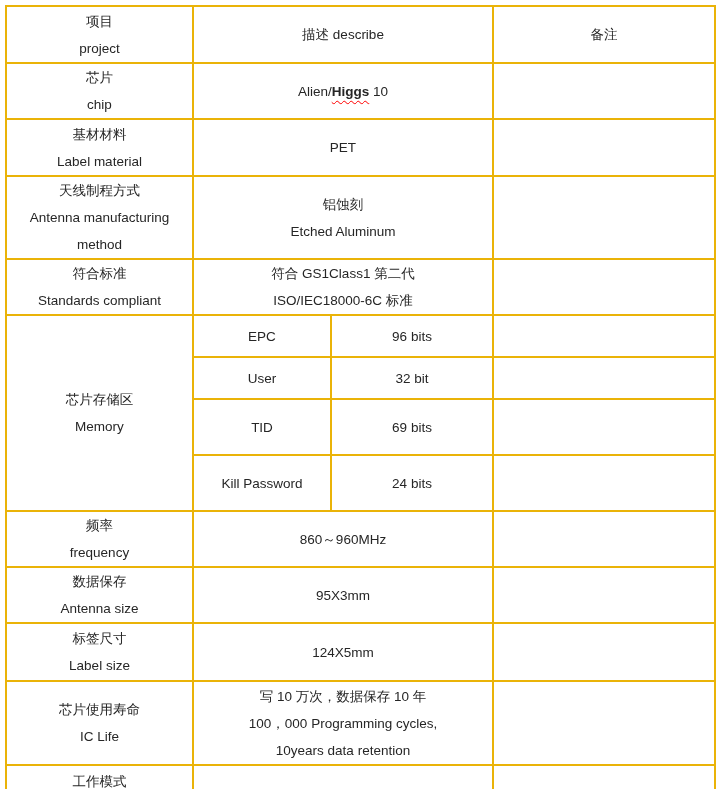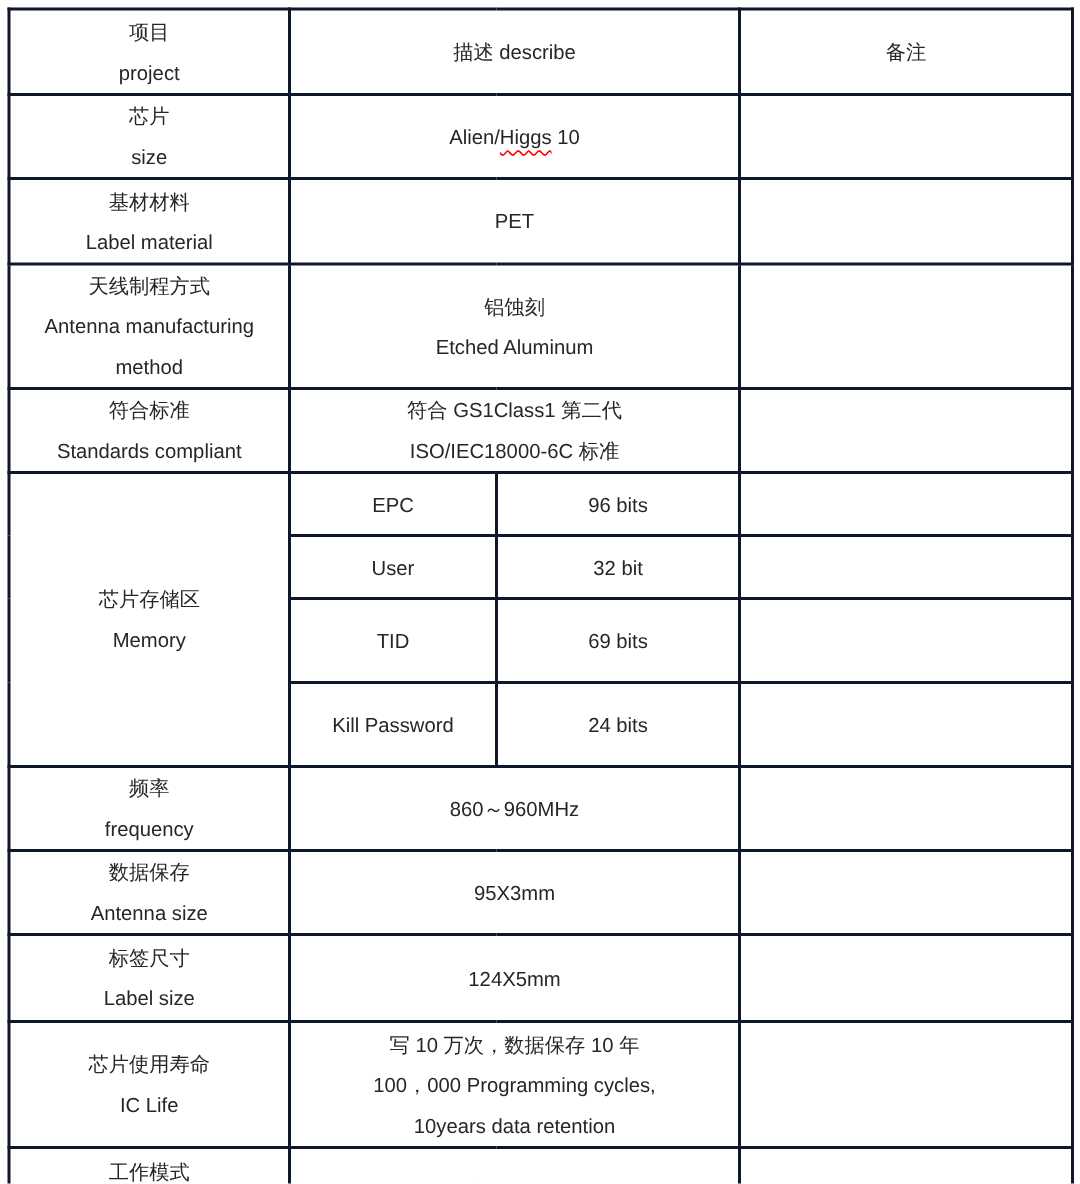--- a/index.html
+++ b/index.html
@@ -17,21 +17,21 @@
   }
   table.spec {
     position: absolute;
     left: 5px;
     top: 5px;
     width: 709px;
     border-collapse: collapse;
     table-layout: fixed;
   }
   table.spec td {
-    border: 2px solid #0f172a;
+    border: 2px solid #eab308;
     text-align: center;
     vertical-align: middle;
     padding: 0 4px;
     overflow: hidden;
   }
   .line { line-height: 27px; }
   
   .h57 { height: 57px; }
   .h59 { height: 51px; }
   .h56 { height: 56px; }
@@ -40,20 +40,21 @@
   .h42 { height: 42px; }
   .h43 { height: 56px; }
   .h84 { height: 84px; }
   
   .typo {
     text-decoration-line: underline;
     text-decoration-style: wavy;
     text-decoration-color: #ff0000;
     text-decoration-thickness: 1px;
     text-underline-offset: 4px;
+    font-weight: bold;
   }
 </style>
 </head>
 <body>
 
 <table class="spec">
   <colgroup>
     <col style="width:187px">
     <col style="width:138px">
     <col style="width:162px">
@@ -70,21 +71,21 @@
         <div class="line">描述 describe</div>
       </td>
       <td>
         <div class="line">备注</div>
       </td>
     </tr>
 
     <tr class="h59">
       <td>
         <div class="line">芯片</div>
-        <div class="line">size</div>
+        <div class="line">chip</div>
       </td>
       <td colspan="2">
         <div class="line"><span>Alien/</span><span class="typo">Higgs</span><span> 10</span></div>
       </td>
       <td></td>
     </tr>
 
     <tr class="h57">
       <td>
         <div class="line">基材材料</div>

